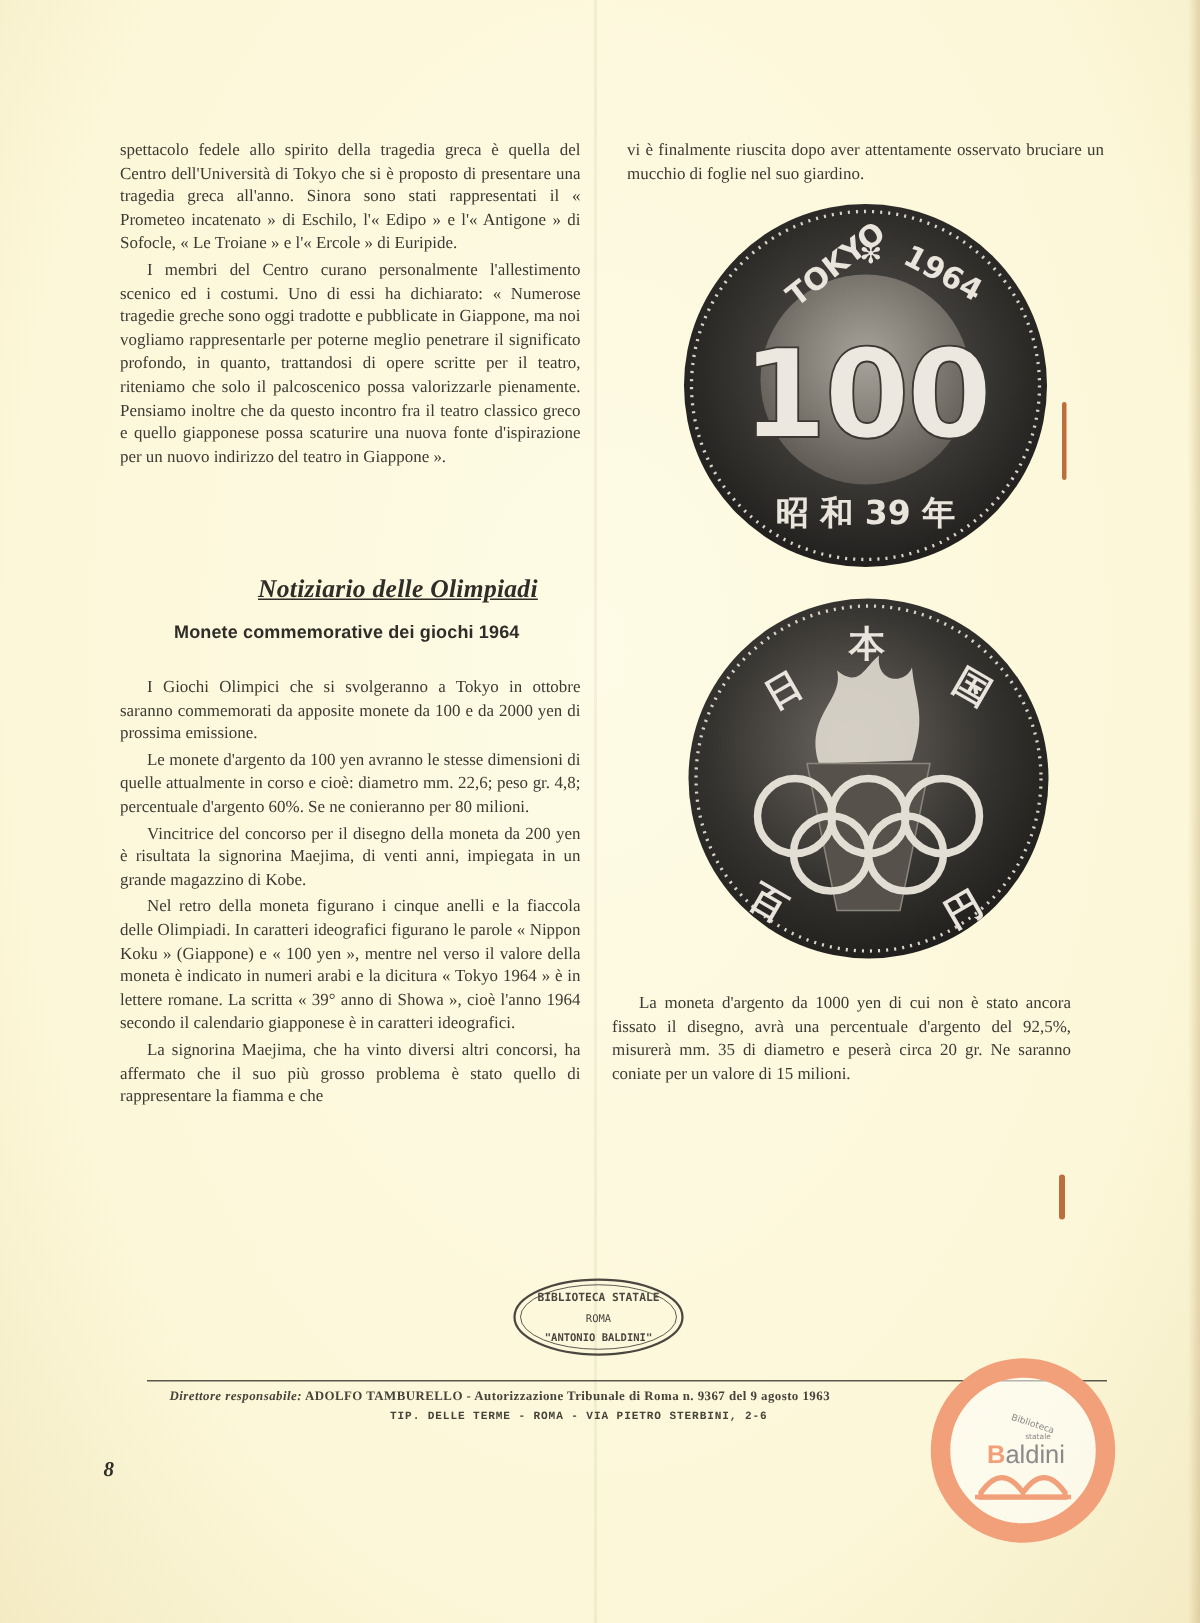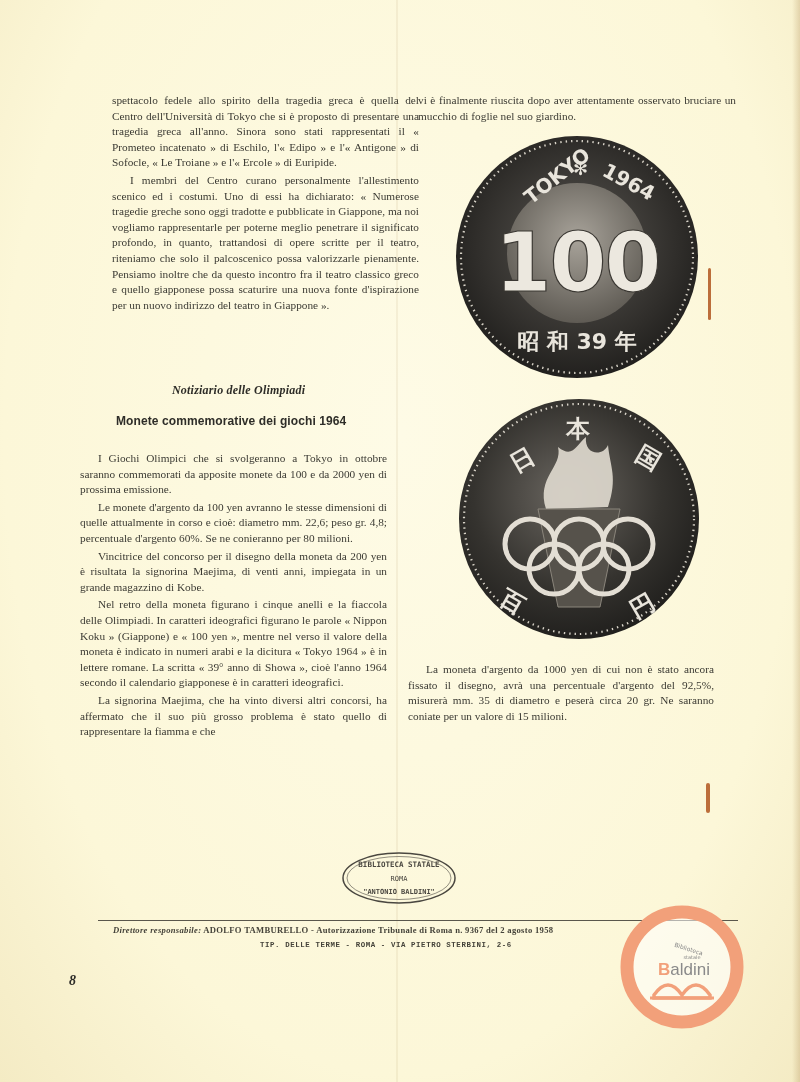--- a/index.html
+++ b/index.html
@@ -22,28 +22,28 @@
     position: absolute; left: 396px; top: 0; width: 2px; height: 100%;
     background: rgba(180,160,110,0.12);
   }
   .col {
     position: absolute; font-size: 11.3px; line-height: 15.6px;
     text-align: justify; hyphens: none;
   }
   .col p { margin: 0; text-indent: 0; }
   .col p.ind { text-indent: 18px; }
   .col p + p { margin-top: 2px; }
-  .left-col { left: 80px; top: 93px; width: 307px; margin-left: 32px; }
+  .left-col { left: 80px; top: 93px; width: 307px; }
   .left-col-2 { left: 80px; top: 451px; width: 307px; }
   .right-col-top { left: 418px; top: 93px; width: 318px; }
   .right-col-bottom { left: 408px; top: 662px; width: 306px; }
   .section-title {
     position: absolute; left: 172px; top: 383px;
     font-family: "Liberation Serif", serif; font-style: italic; font-weight: bold;
-    font-size: 12px; color: #2e2d28; letter-spacing: 0.2px;
+    font-size: 17px; color: #2e2d28; letter-spacing: 0.2px; text-decoration: underline;
   }
   .section-subtitle {
     position: absolute; left: 116px; top: 414px;
     font-family: "Liberation Sans", sans-serif; font-weight: bold;
     font-size: 12px; color: #2e2d28; letter-spacing: 0.1px;
   }
   .coin { position: absolute; border-radius: 50%; overflow: hidden; }
   .coin svg { display: block; }
   .coin-front { left: 455px; top: 135px; width: 244px; height: 244px; }
   .coin-back { left: 458px; top: 397px; width: 242px; height: 244px; }
@@ -169,21 +169,21 @@
     <ellipse cx="59" cy="28" rx="52" ry="21.5" fill="none" stroke="#4a4740" stroke-width="0.6"></ellipse>
     <text x="59" y="17" text-anchor="middle" font-family="DejaVu Sans Mono, monospace" font-size="7.5" fill="#4a4740" font-weight="bold">BIBLIOTECA STATALE</text>
     <text x="59" y="31" text-anchor="middle" font-family="DejaVu Sans Mono, monospace" font-size="7" fill="#4a4740">ROMA</text>
     <text x="59" y="44" text-anchor="middle" font-family="DejaVu Sans Mono, monospace" font-size="7" fill="#4a4740" font-weight="bold">"ANTONIO BALDINI"</text>
   </svg>
 </div>
 
 <div class="rule"></div>
 <div class="imprint-1">
   <span class="label">Direttore responsabile:</span>
-  <span>ADOLFO TAMBURELLO - Autorizzazione Tribunale di Roma n. 9367 del 2 agosto 1958</span>
+  <span>ADOLFO TAMBURELLO - Autorizzazione Tribunale di Roma n. 9367 del 9 agosto 1963</span>
 </div>
 <div class="imprint-2">TIP. DELLE TERME - ROMA - VIA PIETRO STERBINI, 2-6</div>
 
 <div class="page-number">8</div>
 
 <div class="library-logo">
   <svg width="128" height="128" viewBox="0 0 128 128">
     <circle cx="64" cy="64" r="55" fill="rgba(255,255,255,0.55)" stroke="#f2a07a" stroke-width="13"></circle>
     <text x="66" y="72" text-anchor="middle" font-family="Liberation Sans, sans-serif" font-size="17" fill="#8a8a8a"><tspan fill="#f2a07a" font-weight="bold">B</tspan>aldini</text>
     <path d="M36 92 Q50 72 64 92 Q78 72 92 92 L92 95 L36 95 Z" fill="none" stroke="#f2a07a" stroke-width="3.5"></path>

